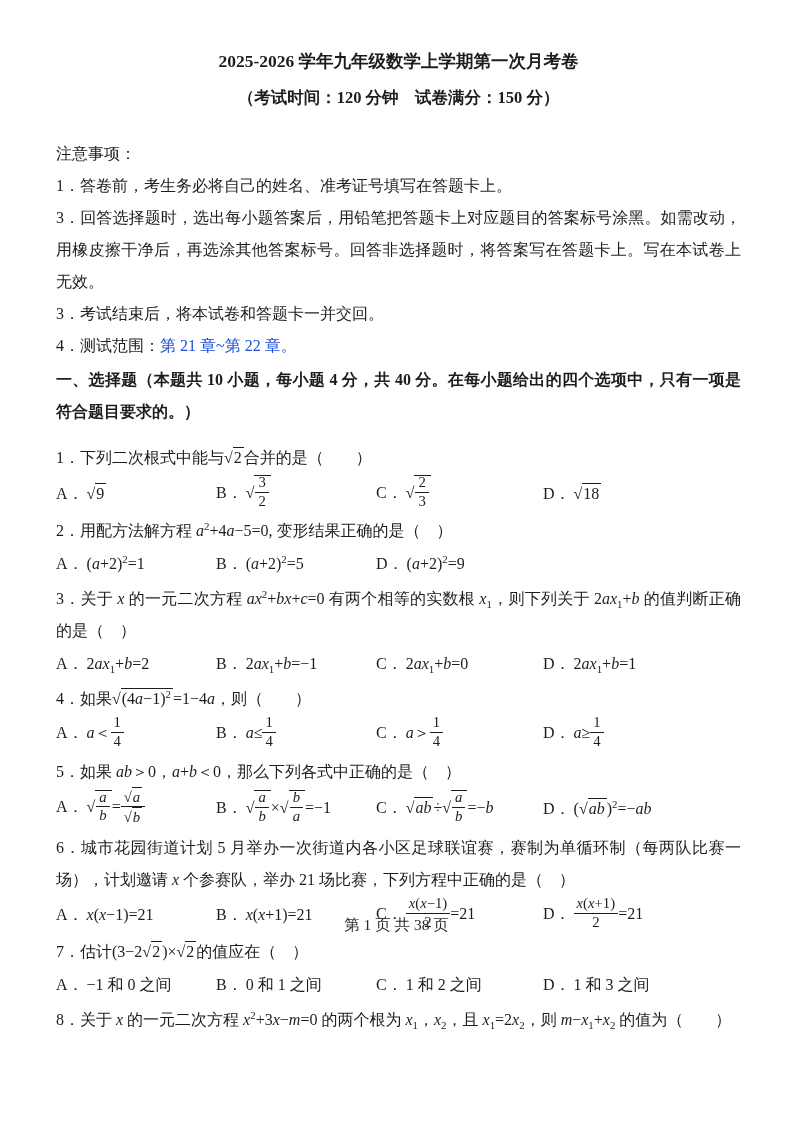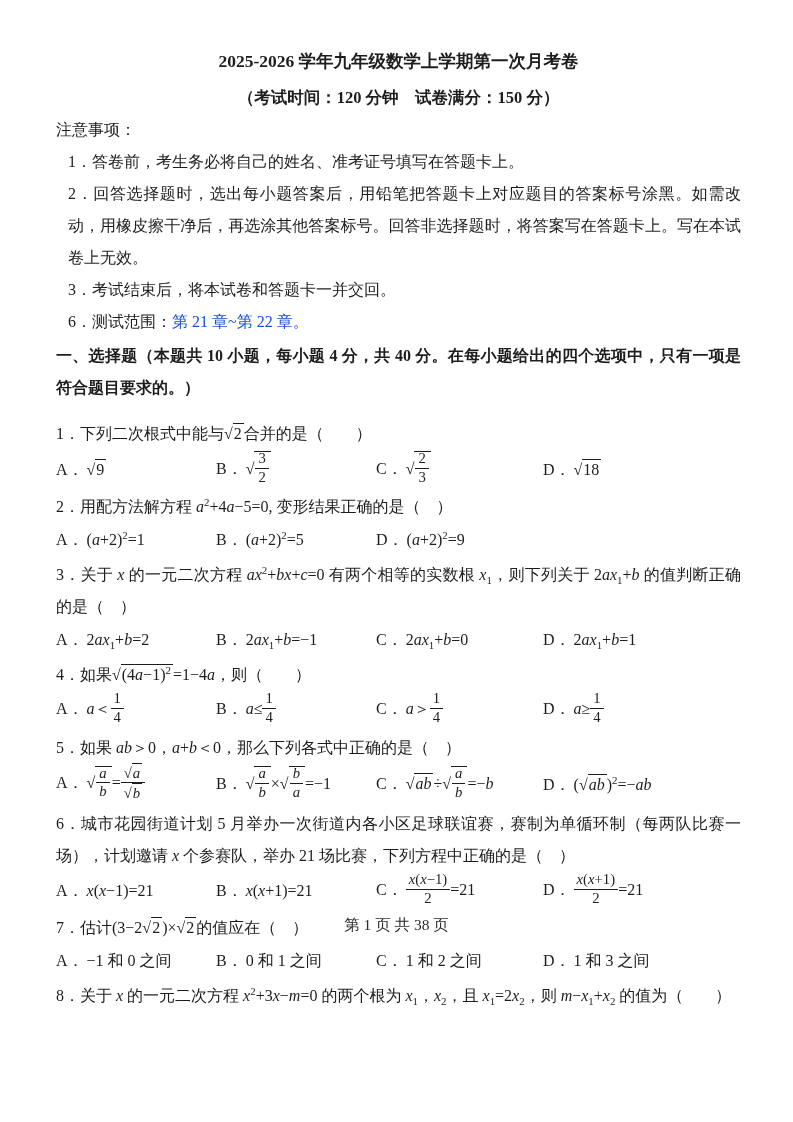--- a/index.html
+++ b/index.html
@@ -19,24 +19,24 @@
   .title {
     text-align: center;
     font-size: 17.5px;
     font-weight: 700;
     margin-bottom: 2px;
   }
   .subtitle {
     text-align: center;
     font-size: 16.5px;
     font-weight: 700;
-    margin-bottom: 0;
+    margin-bottom: 24px;
   }
   .notice-head { text-align: left; }
-  .notice { text-align: justify; margin-left: 12px; }
+  .notice { text-align: justify; }
   .section-heading {
     font-weight: 700;
     text-align: justify;
     margin-top: 2px;
     margin-bottom: 14px;
   }
   .question { margin-bottom: 3px; }
   .stem { text-align: justify; }
   .options {
     display: grid;
@@ -79,23 +79,23 @@
 </head>
 <body>
 
 <div class="page">
 
   <div class="title">2025-2026 学年九年级数学上学期第一次月考卷</div>
   <div class="subtitle">（考试时间：120 分钟　试卷满分：150 分）</div>
 
   <div class="notice-head">注意事项：</div>
   <p class="notice">1．答卷前，考生务必将自己的姓名、准考证号填写在答题卡上。</p>
-  <p class="notice">2．回答选择题时，选出每小题答案后，用铅笔把答题卡上对应题目的答案标号涂黑。如需改动，用橡皮擦干净后，再选涂其他答案标号。回答非选择题时，将答案写在答题卡上。写在本试卷上无效。</p>
+  <p class="notice">3．回答选择题时，选出每小题答案后，用铅笔把答题卡上对应题目的答案标号涂黑。如需改动，用橡皮擦干净后，再选涂其他答案标号。回答非选择题时，将答案写在答题卡上。写在本试卷上无效。</p>
   <p class="notice">3．考试结束后，将本试卷和答题卡一并交回。</p>
-  <p class="notice"><span>6．测试范围：</span><span class="red" style="color: #1d4ed8;">第 21 章~第 22 章。</span></p>
+  <p class="notice"><span>4．测试范围：</span><span class="red" style="color: #1d4ed8;">第 21 章~第 22 章。</span></p>
 
   <div class="section-heading">一、选择题（本题共 10 小题，每小题 4 分，共 40 分。在每小题给出的四个选项中，只有一项是符合题目要求的。）</div>
 
   <section class="question">
     <p class="stem">1．下列二次根式中能与<span class="sqrt"><span class="rad">√</span><span class="vinc">2</span></span>合并的是（　　）</p>
     <div class="options">
       <span class="option"><span class="opt-label">A．</span><span class="opt-body"><span class="sqrt"><span class="rad">√</span><span class="vinc">9</span></span></span></span>
       <span class="option"><span class="opt-label">B．</span><span class="opt-body"><span class="sqrt"><span class="rad">√</span><span class="vinc"><span class="frac"><span class="fn">3</span><span class="fd">2</span></span></span></span></span></span>
       <span class="option"><span class="opt-label">C．</span><span class="opt-body"><span class="sqrt"><span class="rad">√</span><span class="vinc"><span class="frac"><span class="fn">2</span><span class="fd">3</span></span></span></span></span></span>
       <span class="option"><span class="opt-label">D．</span><span class="opt-body"><span class="sqrt"><span class="rad">√</span><span class="vinc">18</span></span></span></span>

